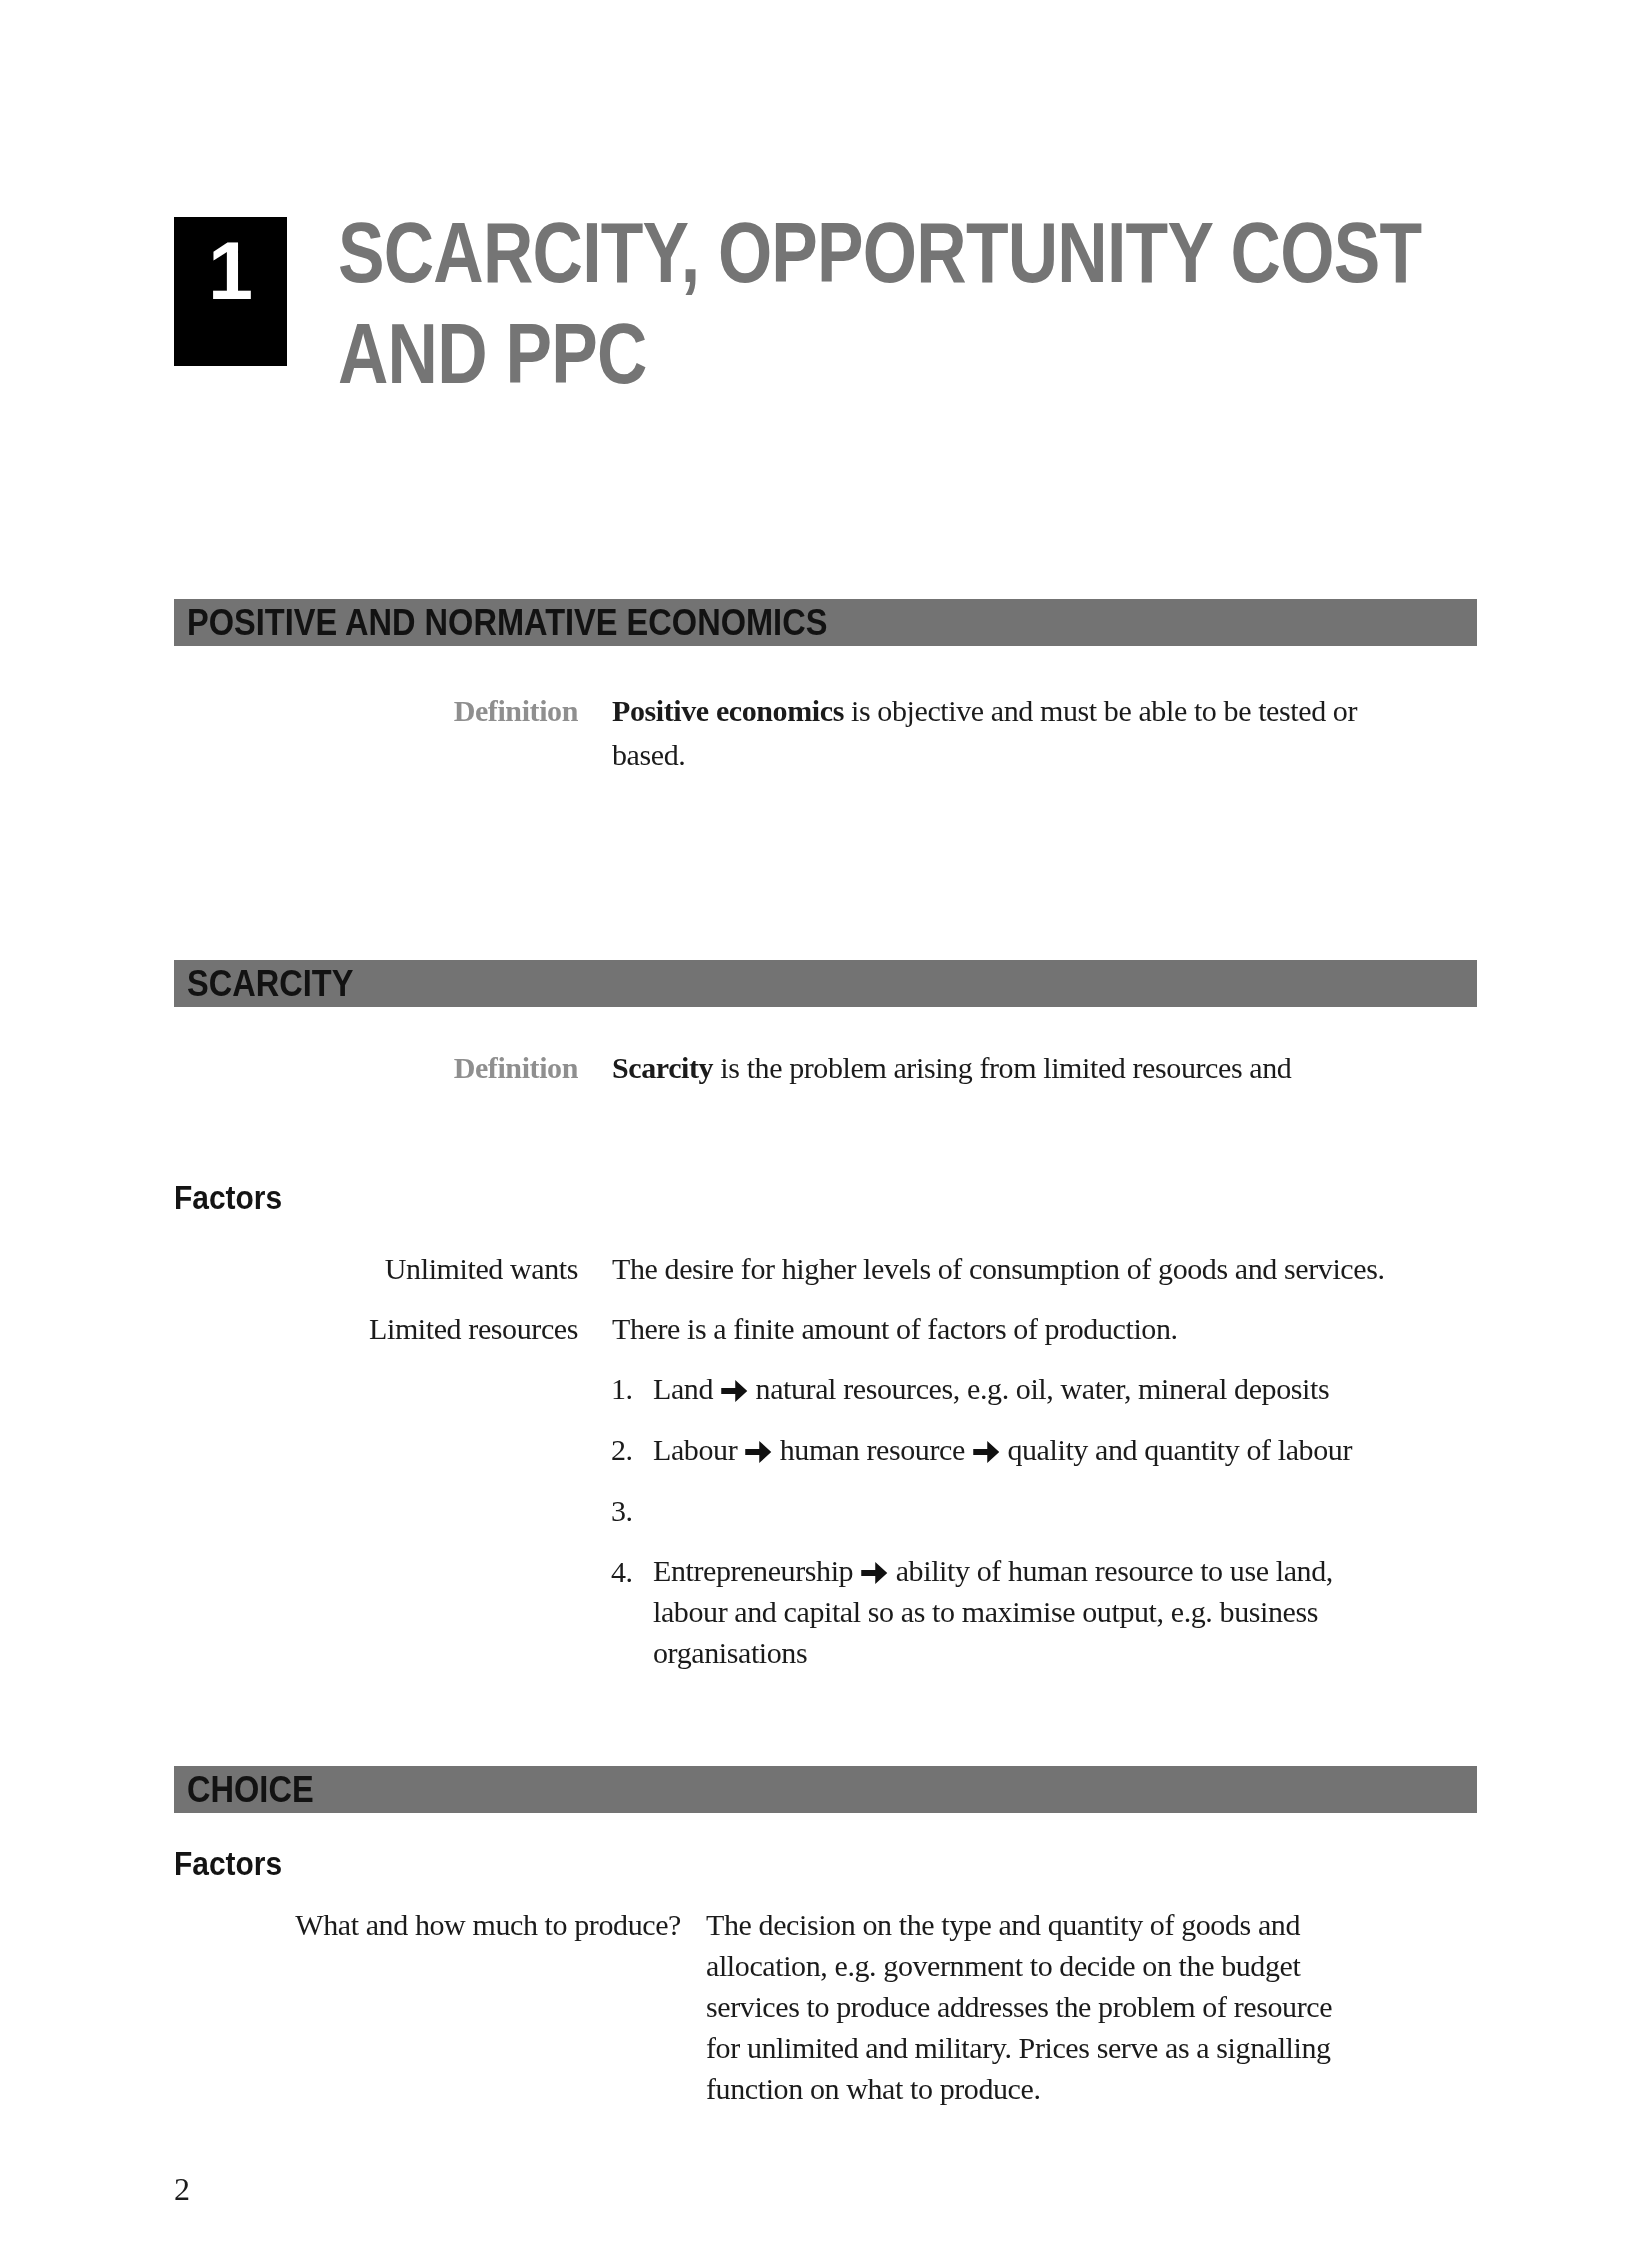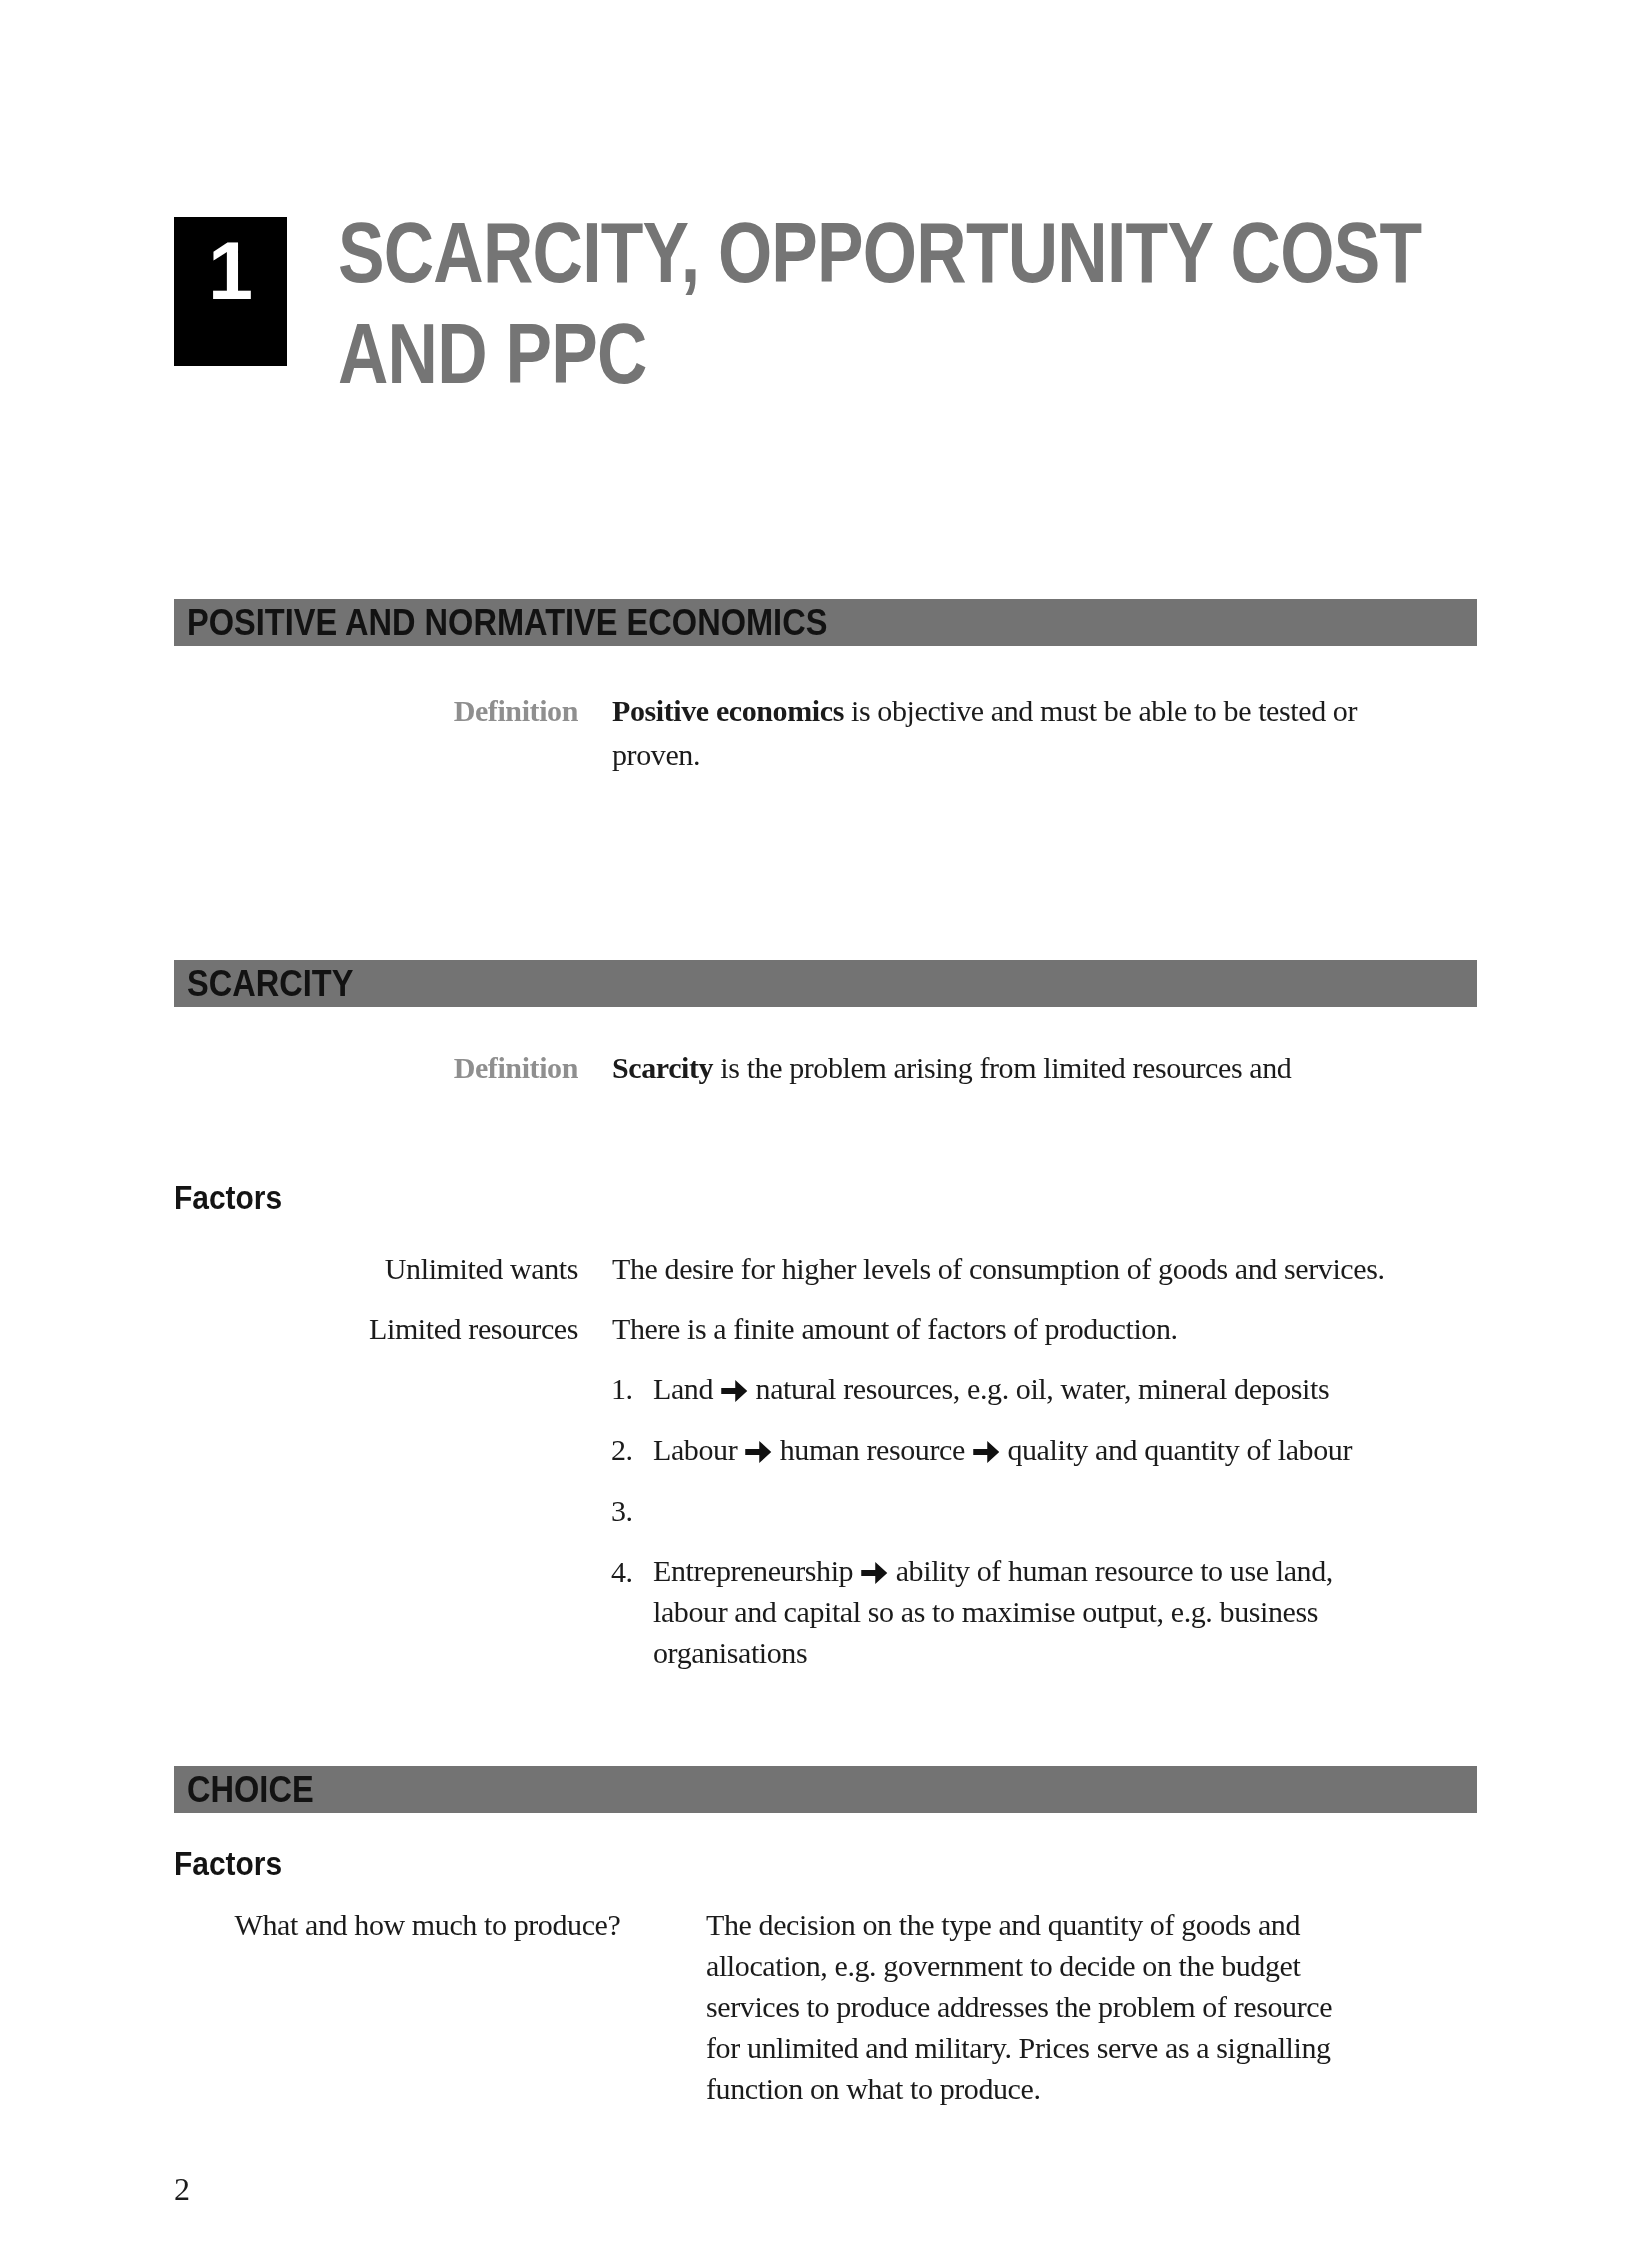--- a/index.html
+++ b/index.html
@@ -72,21 +72,21 @@
     position:absolute; left:0; top:0;
     width:404px; text-align:right;
     line-height:44px; white-space:nowrap;
   }
   .col-body { position:absolute; left:438px; top:0; }
   .line { line-height:44px; white-space:nowrap; }
   .para-gap { margin-top:10.6px; }
   .gray-label { color:#8f8f8f; font-weight:bold; }
   b { font-weight:bold; }
 
-  .choice-row .col-label { width:507px;text-align:center; }
+  .choice-row .col-label { width:507px; }
   .choice-row .col-body { left:532px; }
   .choice-row .line { line-height:41px; }
 
   
   .num-list { position:absolute; left:611px; top:1367px; font-size:30px; letter-spacing:-0.4px; }
   .item { display:flex; margin-bottom:17px; }
   .item .num { flex:0 0 42px; line-height:44px; }
   .item .item-text { line-height:44px; white-space:nowrap; }
   .item .item-text-block .line { line-height:41px; }
 
@@ -119,21 +119,21 @@
   </h1>
 
   <div class="banner" style="top:599px">
     <span class="banner-text">POSITIVE AND NORMATIVE ECONOMICS</span>
   </div>
 
   <div class="row" style="top:689px">
     <div class="col-label gray-label">Definition</div>
     <div class="col-body">
       <div class="line"><b>Positive economics</b><span> is objective and must be able to be tested or</span></div>
-      <div class="line">proven.</div>
+      <div class="line">based.</div>
     </div>
   </div>
 
   <div class="banner" style="top:960px">
     <span class="banner-text">SCARCITY</span>
   </div>
 
   <div class="row" style="top:1046px">
     <div class="col-label gray-label">Definition</div>
     <div class="col-body">

